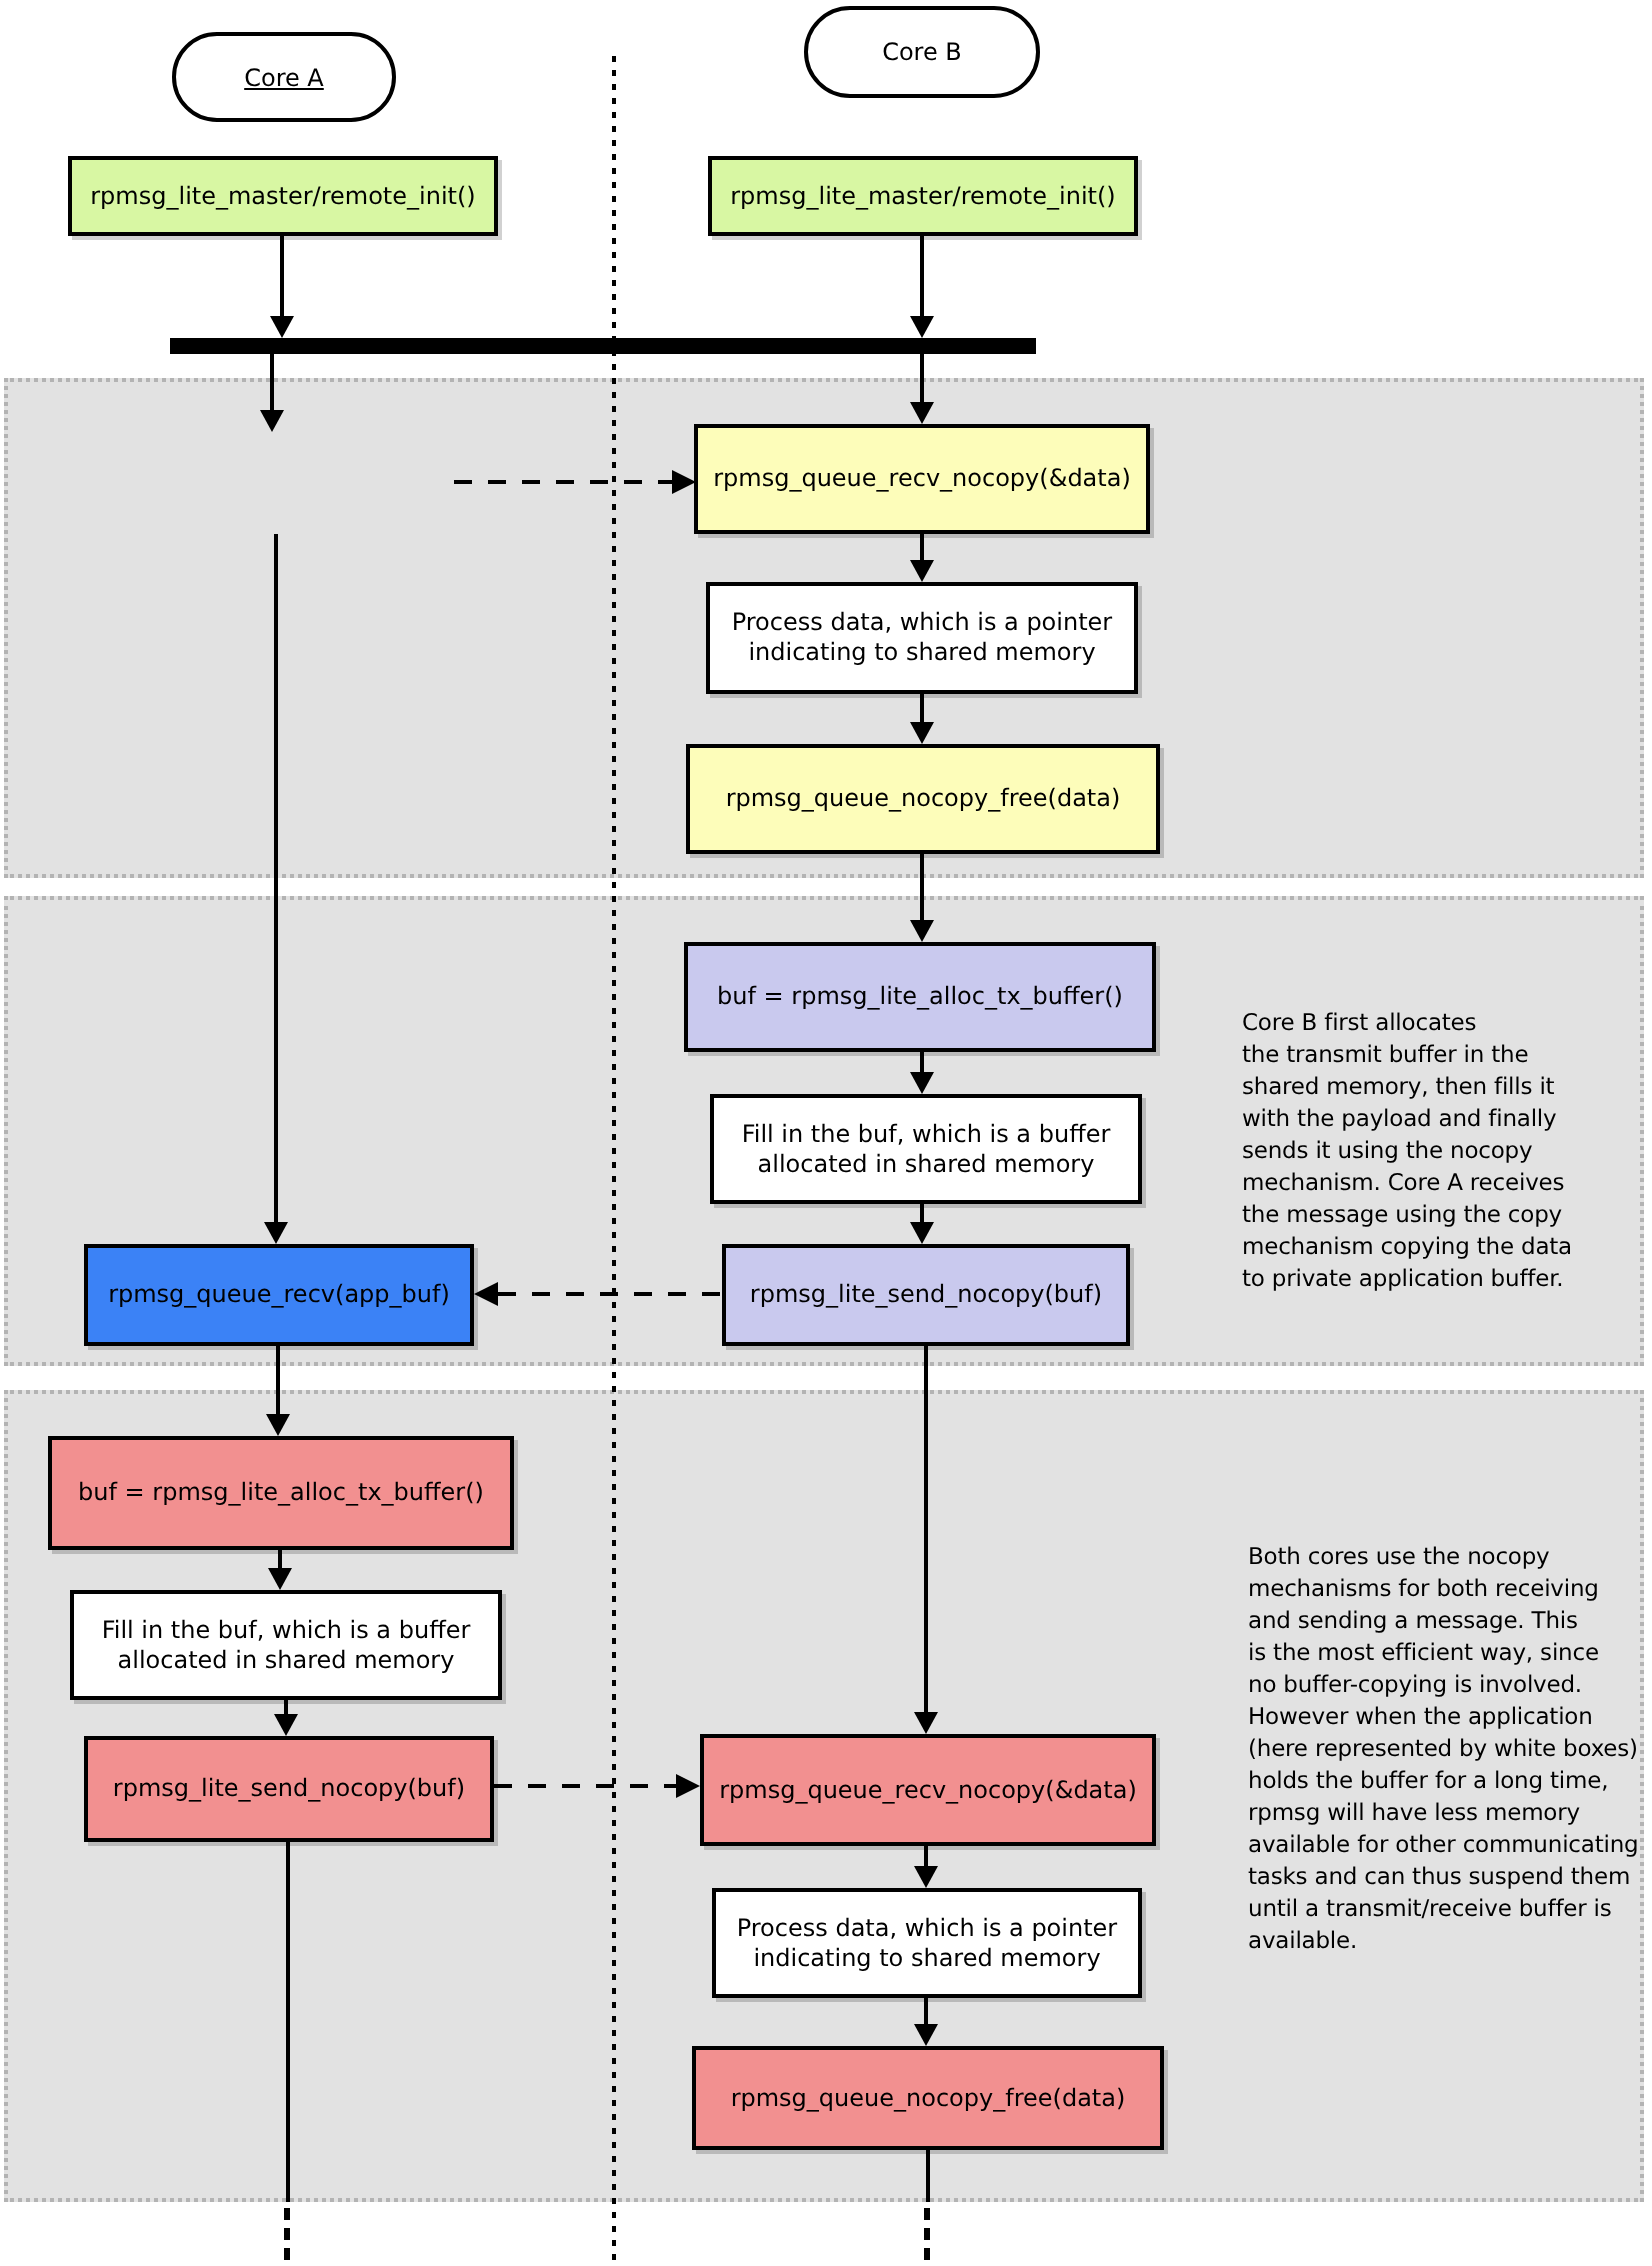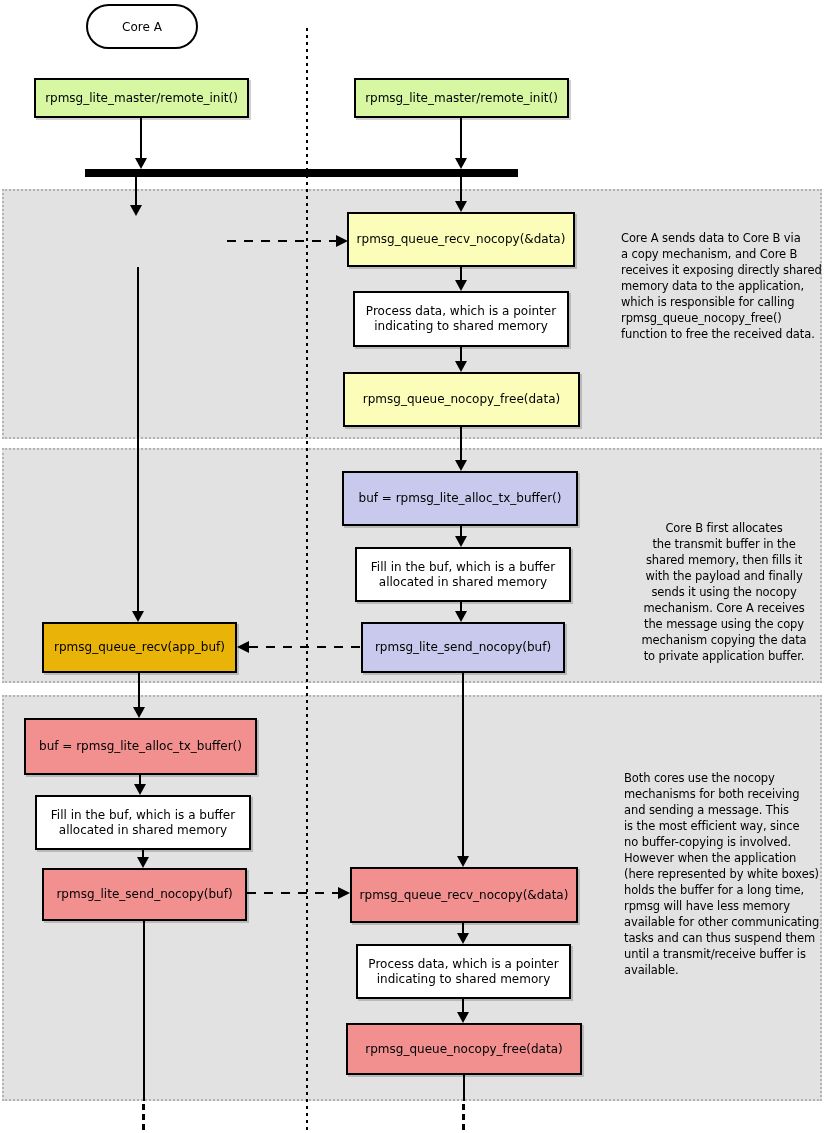--- a/index.html
+++ b/index.html
@@ -59,22 +59,25 @@
 <body>
 
 <div id="canvas">
 
   <div class="divider" style="left:306px;top:28px;height:1105px;"></div>
 
   <div class="section" style="top:189px;height:250px;"></div>
   <div class="section" style="top:448px;height:235px;"></div>
   <div class="section" style="top:695px;height:406px;"></div>
 
-  <div class="stadium" style="left:86px;top:4px;width:112px;height:45px;border-radius:23px;">
+  <div class="stadium" style="left:86px;top:16px;width:112px;height:45px;border-radius:23px;text-decoration:underline;">
     <span>Core A</span>
+  </div>
+  <div class="stadium" style="left:402px;top:3px;width:118px;height:46px;border-radius:23px;">
+    <span>Core B</span>
   </div>
 
   <div class="node" style="left: 34px; top: 78px; width: 215px; height: 40px; background: rgb(216, 247, 163);">rpmsg_lite_master/remote_init()</div>
   <div class="node" style="left: 354px; top: 78px; width: 215px; height: 40px; background: rgb(216, 247, 163);">rpmsg_lite_master/remote_init()</div>
 
   <div class="vline" style="left:140px;top:118px;height:40px;"></div>
   <div class="arrow-down" style="left:135px;top:158px;"></div>
   <div class="vline" style="left:460px;top:118px;height:40px;"></div>
   <div class="arrow-down" style="left:455px;top:158px;"></div>
 
@@ -90,47 +93,40 @@
   <div class="node" style="left: 343px; top: 372px; width: 237px; height: 55px; background: rgb(253, 253, 186);">rpmsg_queue_nocopy_free(data)</div>
 
   <div class="hdash" style="left:227px;top:240px;width:109px;"></div>
   <div class="arrow-right" style="left:336px;top:235px;"></div>
 
   <div class="vline" style="left:460px;top:267px;height:13px;"></div>
   <div class="arrow-down" style="left:455px;top:280px;"></div>
   <div class="vline" style="left:460px;top:347px;height:14px;"></div>
   <div class="arrow-down" style="left:455px;top:361px;"></div>
 
-  <div class="annotation" style="left:621px;top:230px;width:206px;">Core A sends data to Core B via
-a copy mechanism, and Core B
-receives it exposing directly shared
-memory data to the application,
-which is responsible for calling
-rpmsg_queue_nocopy_free()
-function to free the received data.</div>
 
   <div class="vline" style="left:460px;top:427px;height:33px;"></div>
   <div class="arrow-down" style="left:455px;top:460px;"></div>
   <div class="vline" style="left:137px;top:267px;height:344px;"></div>
   <div class="arrow-down" style="left:132px;top:611px;"></div>
 
   <div class="node" style="left: 342px; top: 471px; width: 236px; height: 55px; background: rgb(201, 201, 238);">buf = rpmsg_lite_alloc_tx_buffer()</div>
   <div class="node" style="left: 355px; top: 547px; width: 216px; height: 55px; background: rgb(255, 255, 255);">Fill in the buf, which is a buffer allocated in shared memory</div>
   <div class="node" style="left: 361px; top: 622px; width: 204px; height: 51px; background: rgb(201, 201, 238);">rpmsg_lite_send_nocopy(buf)</div>
-  <div class="node" style="left: 42px; top: 622px; width: 195px; height: 51px; background: #eab308;">rpmsg_queue_recv(app_buf)</div>
+  <div class="node" style="left: 42px; top: 622px; width: 195px; height: 51px; background: #3b82f6;">rpmsg_queue_recv(app_buf)</div>
 
   <div class="vline" style="left:460px;top:526px;height:10px;"></div>
   <div class="arrow-down" style="left:455px;top:536px;"></div>
   <div class="vline" style="left:460px;top:602px;height:9px;"></div>
   <div class="arrow-down" style="left:455px;top:611px;"></div>
 
   <div class="arrow-left" style="left:237px;top:641px;"></div>
   <div class="hdash" style="left:249px;top:646px;width:112px;"></div>
 
-  <div class="annotation" style="left:621px;top:520px;width:206px;text-align:center;">Core B first allocates
+  <div class="annotation" style="left:621px;top:503px;width:206px;">Core B first allocates
 the transmit buffer in the
 shared memory, then fills it
 with the payload and finally
 sends it using the nocopy
 mechanism. Core A receives
 the message using the copy
 mechanism copying the data
 to private application buffer.</div>
 
   <div class="vline" style="left:462px;top:673px;height:183px;"></div>

